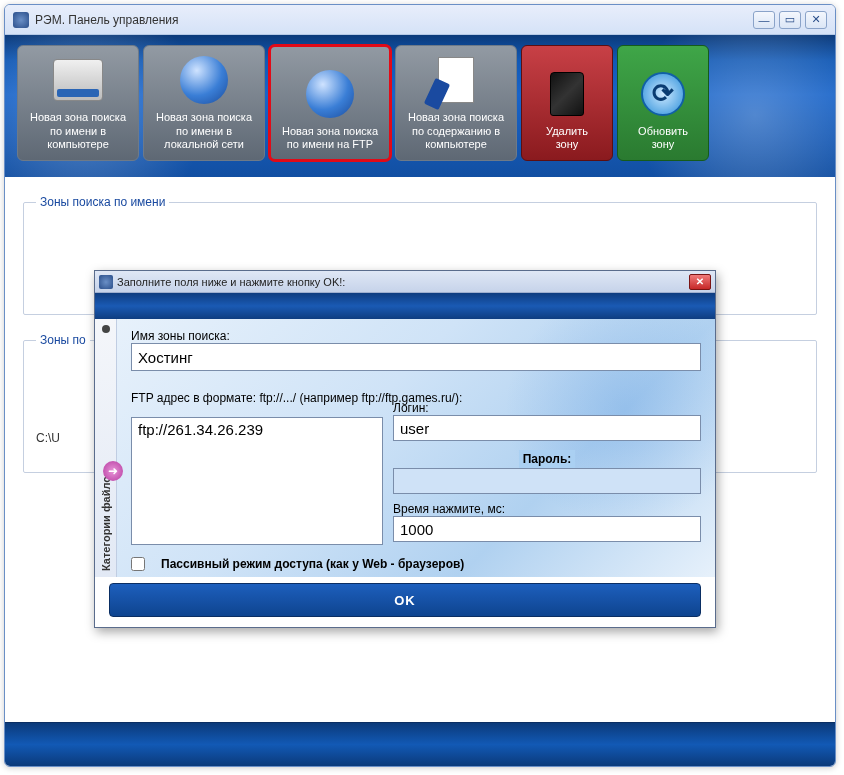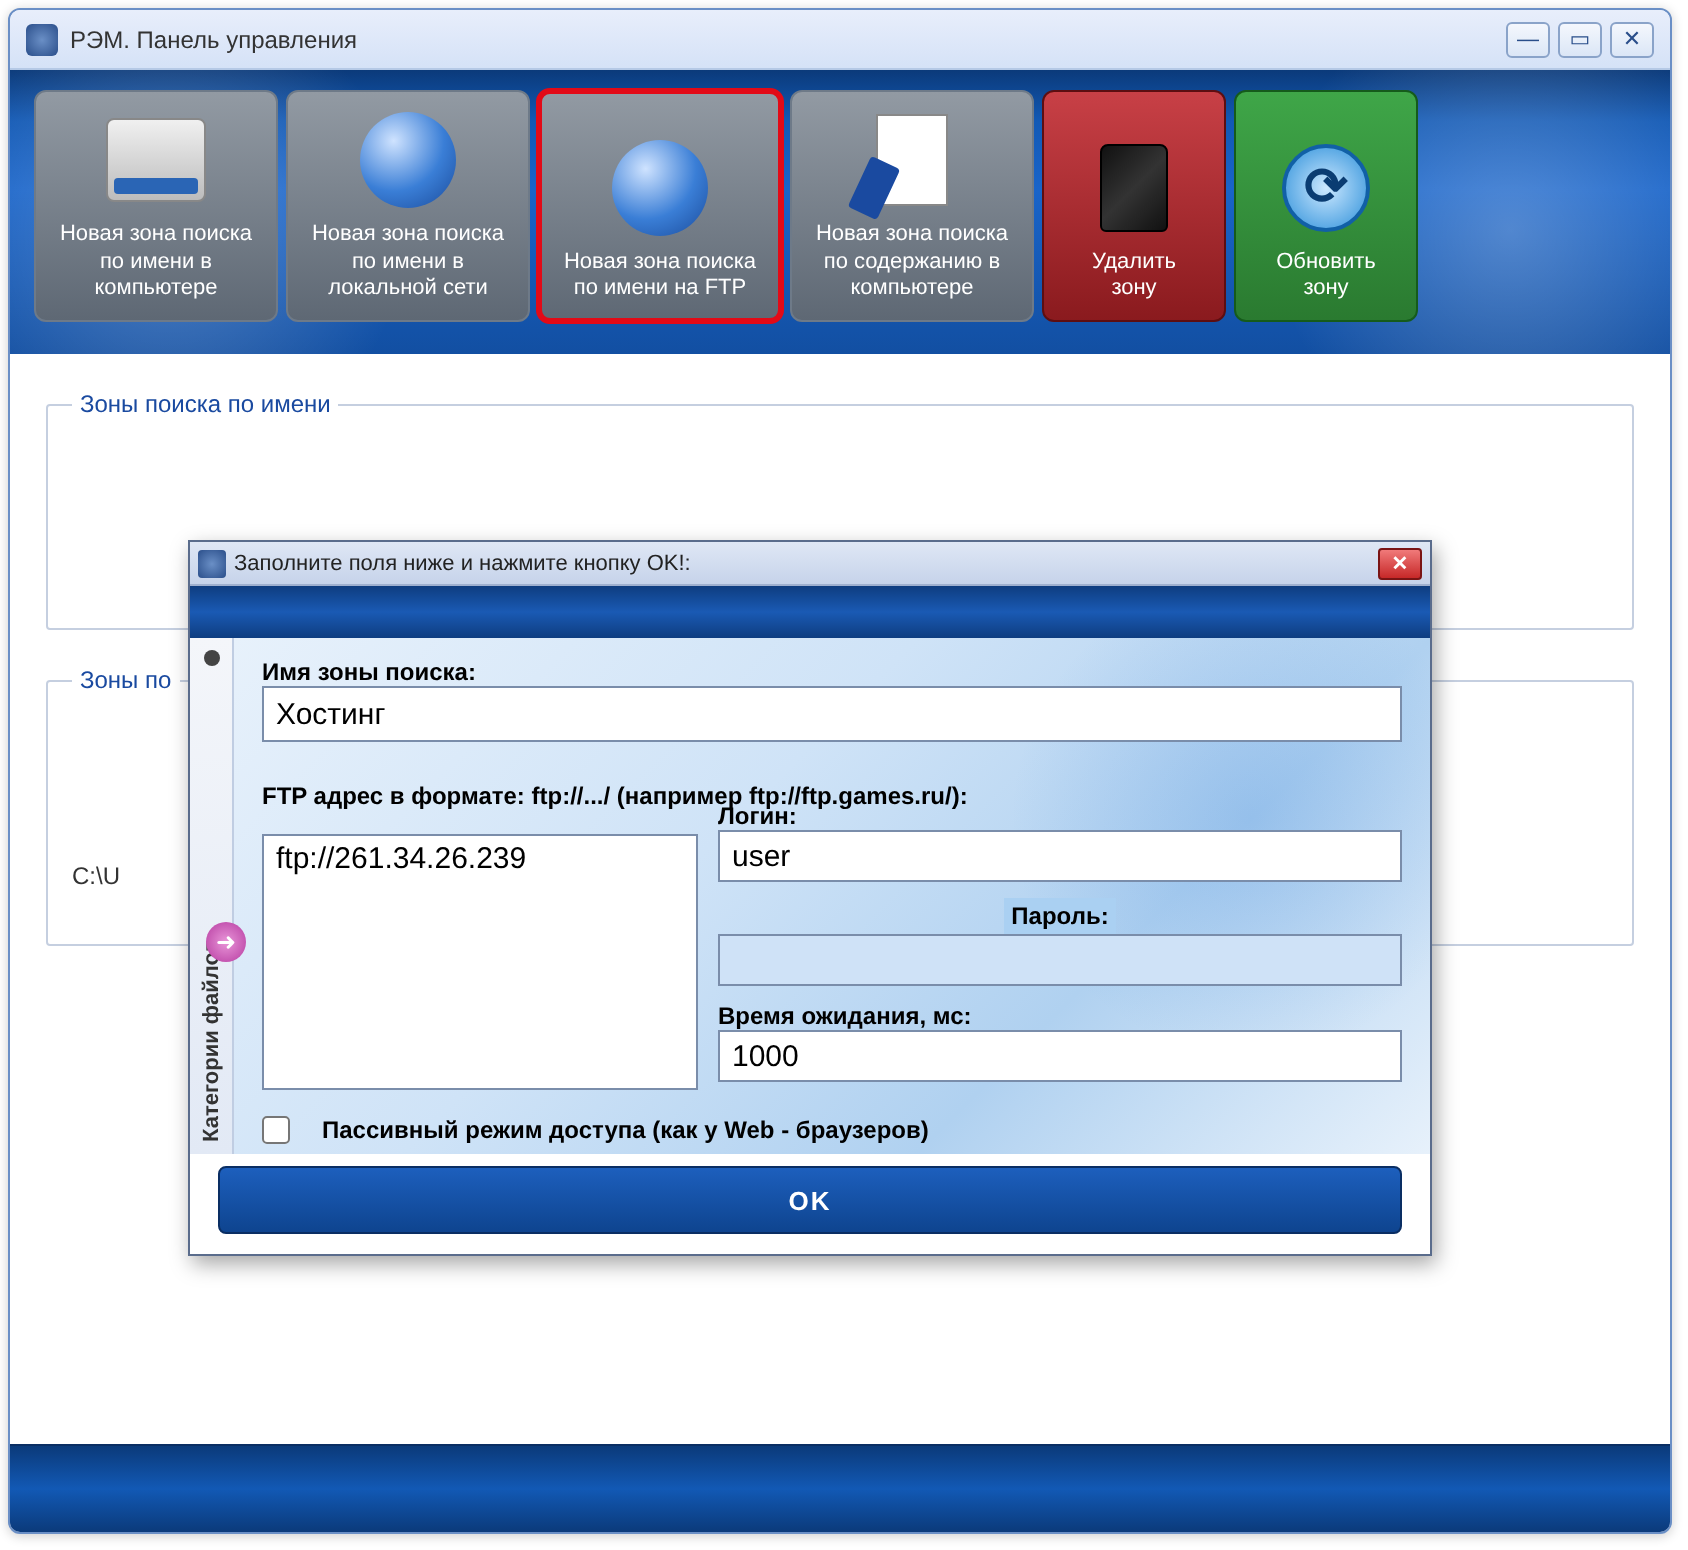--- a/index.html
+++ b/index.html
@@ -93,27 +93,27 @@
 
 .form-area {
   flex:1; padding: 10px 14px 8px;
   background: linear-gradient(135deg,#e7f1fb 0%, #cfe3f7 40%, #b0d1f0 70%, #e7f1fb 100%);
   position:relative; overflow:hidden;
 }
 .form-area::before {
   content:""; position:absolute; right:-40px; top:-40px; width:260px; height:260px; border-radius:50%;
   background: radial-gradient(circle, rgba(70,140,220,0.25), transparent 65%);
 }
-.form-area label { font-size:12px; color:#000; font-weight:bold; display:block; position:relative; z-index:2; }
+.form-area label { font-size:12px; color:#000; font-weight:normal; display:block; position:relative; z-index:2; }
 .form-area input[type=text], .form-area textarea {
   width:100%; font-size:15px; padding:3px 6px; border:1px solid #7a8daa;
   background:#fff; position:relative; z-index:2;
 }
 .row2 { display:flex; gap:10px; margin-top:12px; position:relative; z-index:2; }
-.col-a { width: 218px; }
+.col-a { width: 252px; }
 .col-b { flex:1; }
 .ftp-box { width:100%; height:128px; font-size:15px; padding:4px 6px; resize:none; border:1px solid #7a8daa; font-family:inherit; }
 .small-in { height:26px; font-size:15px; }
 .pw-lbl { background:#aad0f2; display:inline-block; padding:2px 4px; font-weight:bold; font-size:12px; }
 .chk-row { display:flex; align-items:center; gap:16px; margin-top:8px; font-size:12px; font-weight:bold; position:relative; z-index:2;}
 .chk-row input { width:14px; height:14px; }
 
 .ok-btn {
   margin: 6px 14px 10px; height:34px; border-radius:4px;
   background: linear-gradient(#1d5fbd,#0e448f); border:1px solid #0a2e63;
@@ -230,21 +230,21 @@
 
       <div class="row2">
         <div class="col-a">
           <textarea class="ftp-box" id="ftpbox" style="">ftp://261.34.26.239</textarea>
         </div>
         <div class="col-b">
           <label style="margin-top:-16px;">Логин:</label>
           <input type="text" class="small-in" value="user" style="">
           <div style="margin-top:8px;text-align:center;"><span class="pw-lbl">Пароль:</span></div>
           <input type="text" class="small-in" style="background: rgb(207, 226, 247);" value="">
-          <label style="margin-top:8px;">Время ожидания, мс:</label>
+          <label style="margin-top:8px;">Время нажмите, мс:</label>
           <input type="text" class="small-in" value="1000" style="">
         </div>
       </div>
 
       <div class="chk-row">
         <input type="checkbox" id="passivechk" style="">
         <span>Пассивный режим доступа (как у Web - браузеров)</span>
       </div>
     </div>
   </div>

